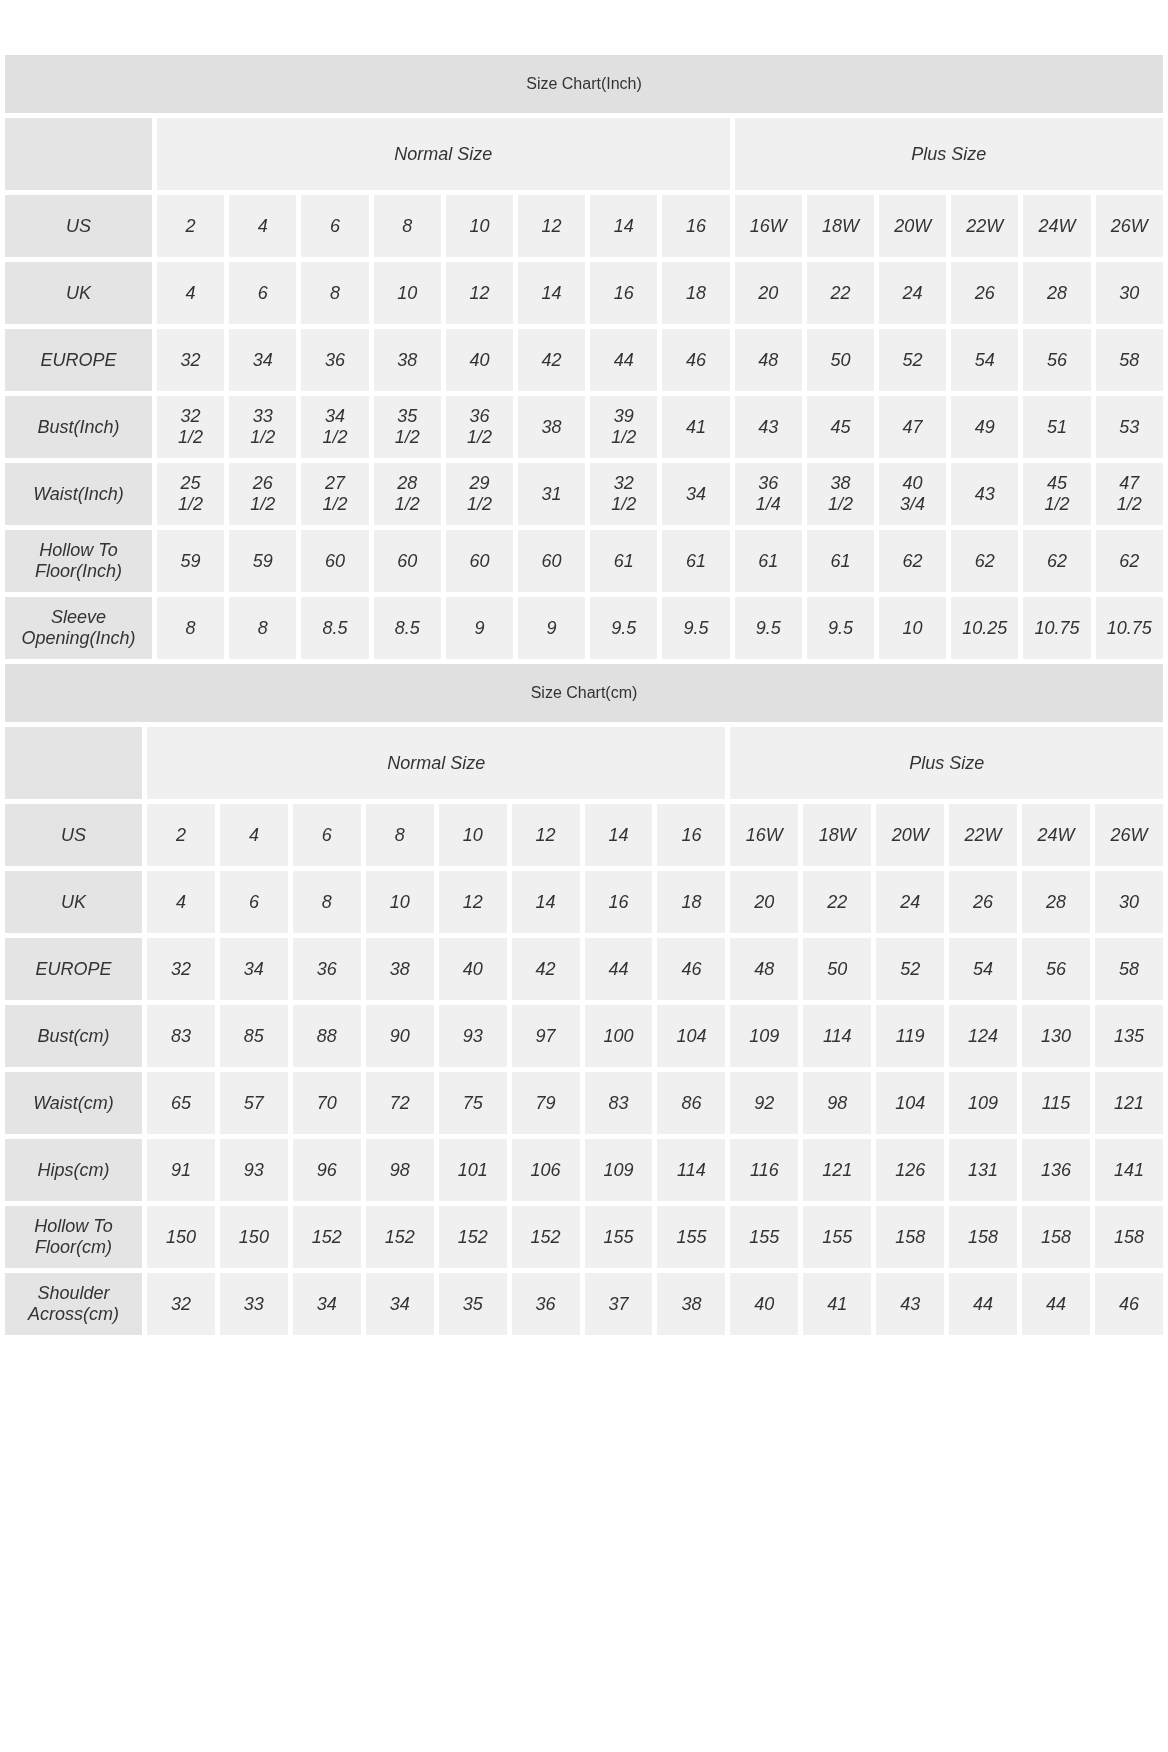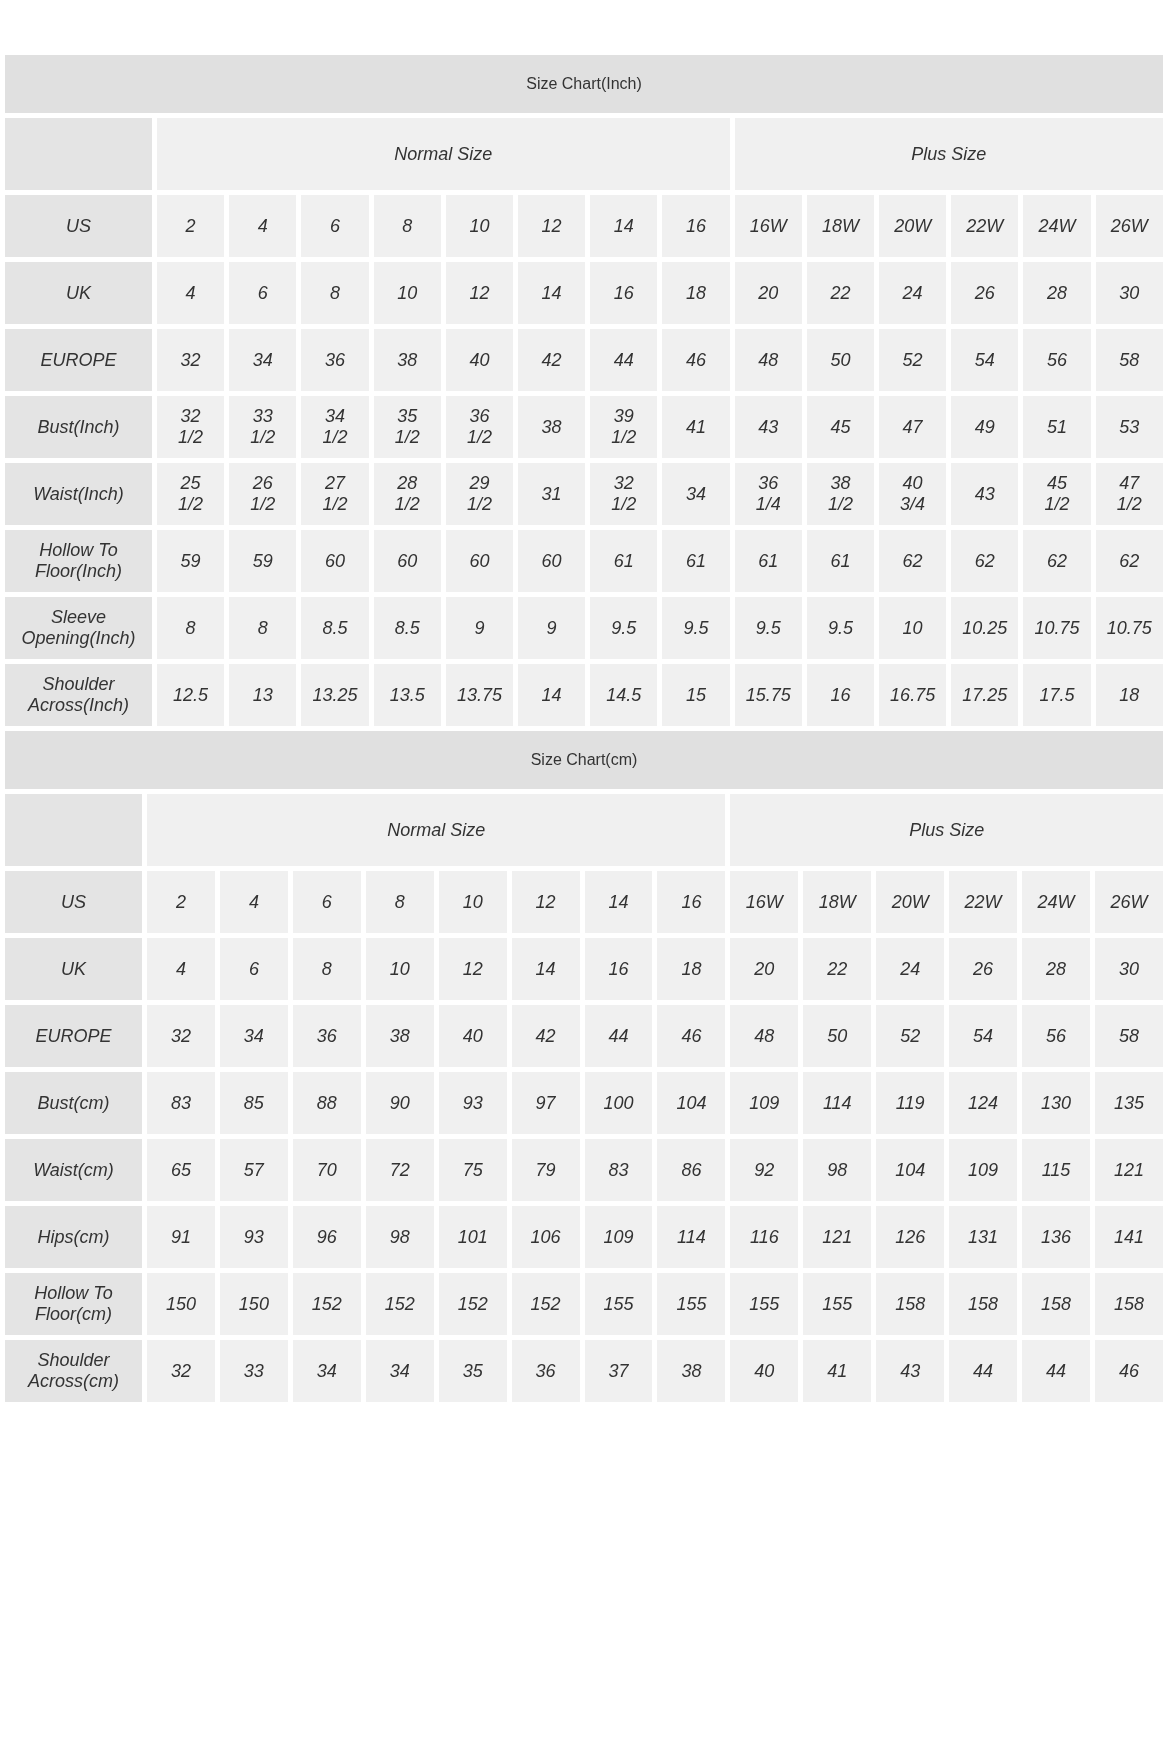--- a/index.html
+++ b/index.html
@@ -227,37 +227,20 @@
             <td>9</td>
             <td>9.5</td>
             <td>9.5</td>
             <td>9.5</td>
             <td>9.5</td>
             <td>10</td>
             <td>10.25</td>
             <td>10.75</td>
             <td>10.75</td>
           </tr>
-          <tr>
-            <th class="label-col">Shoulder Across(Inch)</th>
-            <td>12.5</td>
-            <td>13</td>
-            <td>13.25</td>
-            <td>13.5</td>
-            <td>13.75</td>
-            <td>14</td>
-            <td>14.5</td>
-            <td>15</td>
-            <td>15.75</td>
-            <td>16</td>
-            <td>16.75</td>
-            <td>17.25</td>
-            <td>17.5</td>
-            <td>18</td>
-          </tr>
         </tbody>
       </table>
   </section>
 
   <section class="size-table t1">
     <div class="table-title">Size Chart(cm)</div>
     <table>
         <colgroup>
           <col class="label">
           <col>

